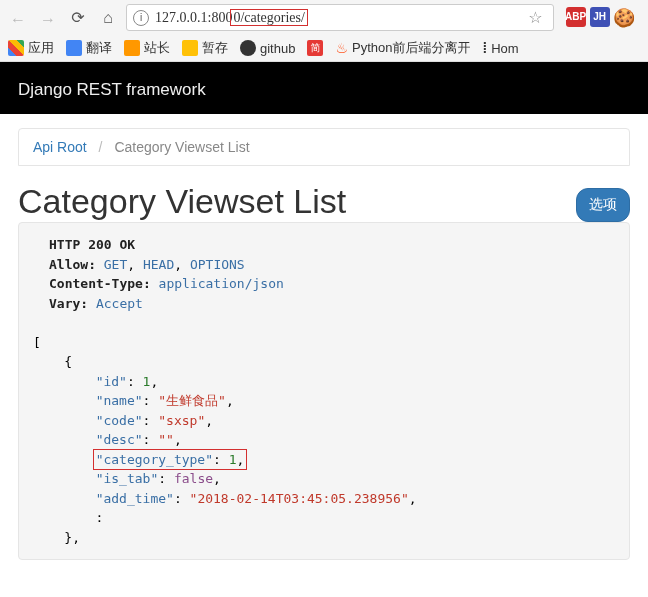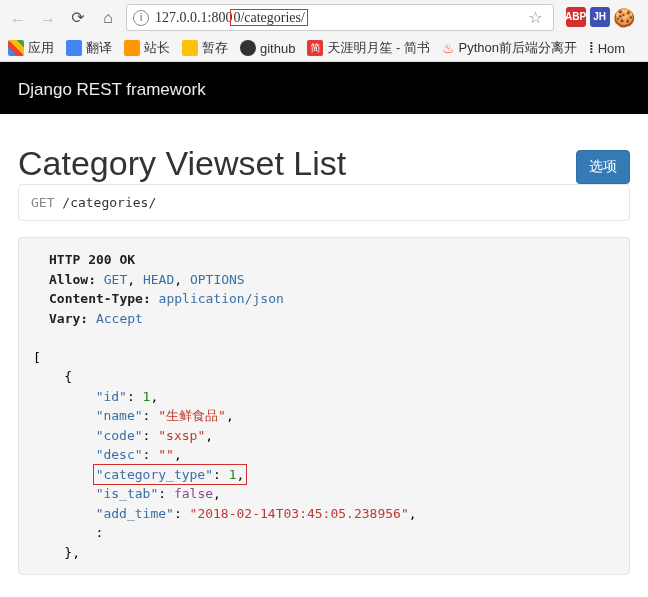--- a/index.html
+++ b/index.html
@@ -41,21 +41,21 @@
 
 
 .content { padding: 14px 18px 0 18px; }
 .breadcrumb { background: #fff; border: 1px solid #e5e5e5; border-radius: 4px 4px 0 0; padding: 10px 14px; font-size: 14px; }
 .bc-link { color: #337ab7; cursor: pointer; }
 .bc-sep { color: #bbb; margin: 0 8px; }
 .bc-cur { color: #888; }
 
 .header-row { display: flex; align-items: flex-start; justify-content: space-between; margin-top: 16px; }
 .page-title { font-size: 34px; font-weight: 500; color: #333; }
-.btn-options { background: #337ab7; color: #fff; border: 1px solid #2e6da4; border-radius: 4px; padding: 7px 12px; font-size: 14px; cursor: pointer; margin-top: 6px; }
+.btn-options { background: #337ab7; color: #fff; border: 1px solid #2e6da4; border-radius: 12px; padding: 7px 12px; font-size: 14px; cursor: pointer; margin-top: 6px; }
 
 .desc { margin: 10px 0 14px 0; font-size: 14px; color: #555; }
 
 .req-box { border: 1px solid #e5e5e5; border-radius: 4px; padding: 10px 12px; font-family: Consolas, monospace; font-size: 13px; margin-bottom: 16px; }
 .req-method { color: #888; }
 .req-path { color: #333; }
 
 .resp-box { background: #f5f5f5; border: 1px solid #e5e5e5; border-radius: 4px; padding: 12px 14px; font-family: Consolas, monospace; font-size: 13px; line-height: 1.5; white-space: pre; overflow: hidden; }
 .kw { font-weight: bold; color: #222; padding-left: 16px; }
 .hv { color: #3a6fa5; }
@@ -103,51 +103,52 @@
     <div class="bm-item">
         <span class="bm-icon sq-yellow"></span>
         <span>暂存</span>
       </div>
     <div class="bm-item">
         <span class="bm-icon sq-gh"></span>
         <span>github</span>
       </div>
     <div class="bm-item">
         <span class="bm-icon sq-red">简</span>
-        <span>天涯明月笙 - 简书</span>
       </div>
     <div class="bm-item">
         <span class="sq-flame">♨</span>
         <span>Python前后端分离开</span>
       </div>
     <div class="bm-item">
         <span class="sq-dots">⁞</span>
         <span>Hom</span>
       </div>
   </div>
 </div>
 
 <div class="black-bar"></div>
 
 <div class="drf-nav">
   <span>Django REST framework</span>
 </div>
 
 <div class="content">
 
+  <div class="breadcrumb">
+    <span class="bc-link">Api Root</span>
+    <span class="bc-sep">/</span>
+    <span class="bc-cur">Category Viewset List</span>
+  </div>
 
   <div class="header-row">
     <h1 class="page-title">Category Viewset List</h1>
     <button class="btn-options">选项</button>
   </div>
 
 
-  <div class="req-box">
-    <span class="req-method">GET</span> <span class="req-path">/categories/</span>
-  </div>
 
   <div class="resp-box"><span class="kw">HTTP 200 OK</span>
 <span class="kw">Allow:</span> <span class="hv">GET</span>, <span class="hv">HEAD</span>, <span class="hv">OPTIONS</span>
 <span class="kw">Content-Type:</span> <span class="hv">application/json</span>
 <span class="kw">Vary:</span> <span class="hv">Accept</span>
 
 [
     {
         <span class="jkey">"id"</span>: <span class="jnum">1</span>,
         <span class="jkey">"name"</span>: <span class="jstr">"<span>生鲜食品</span>"</span>,

